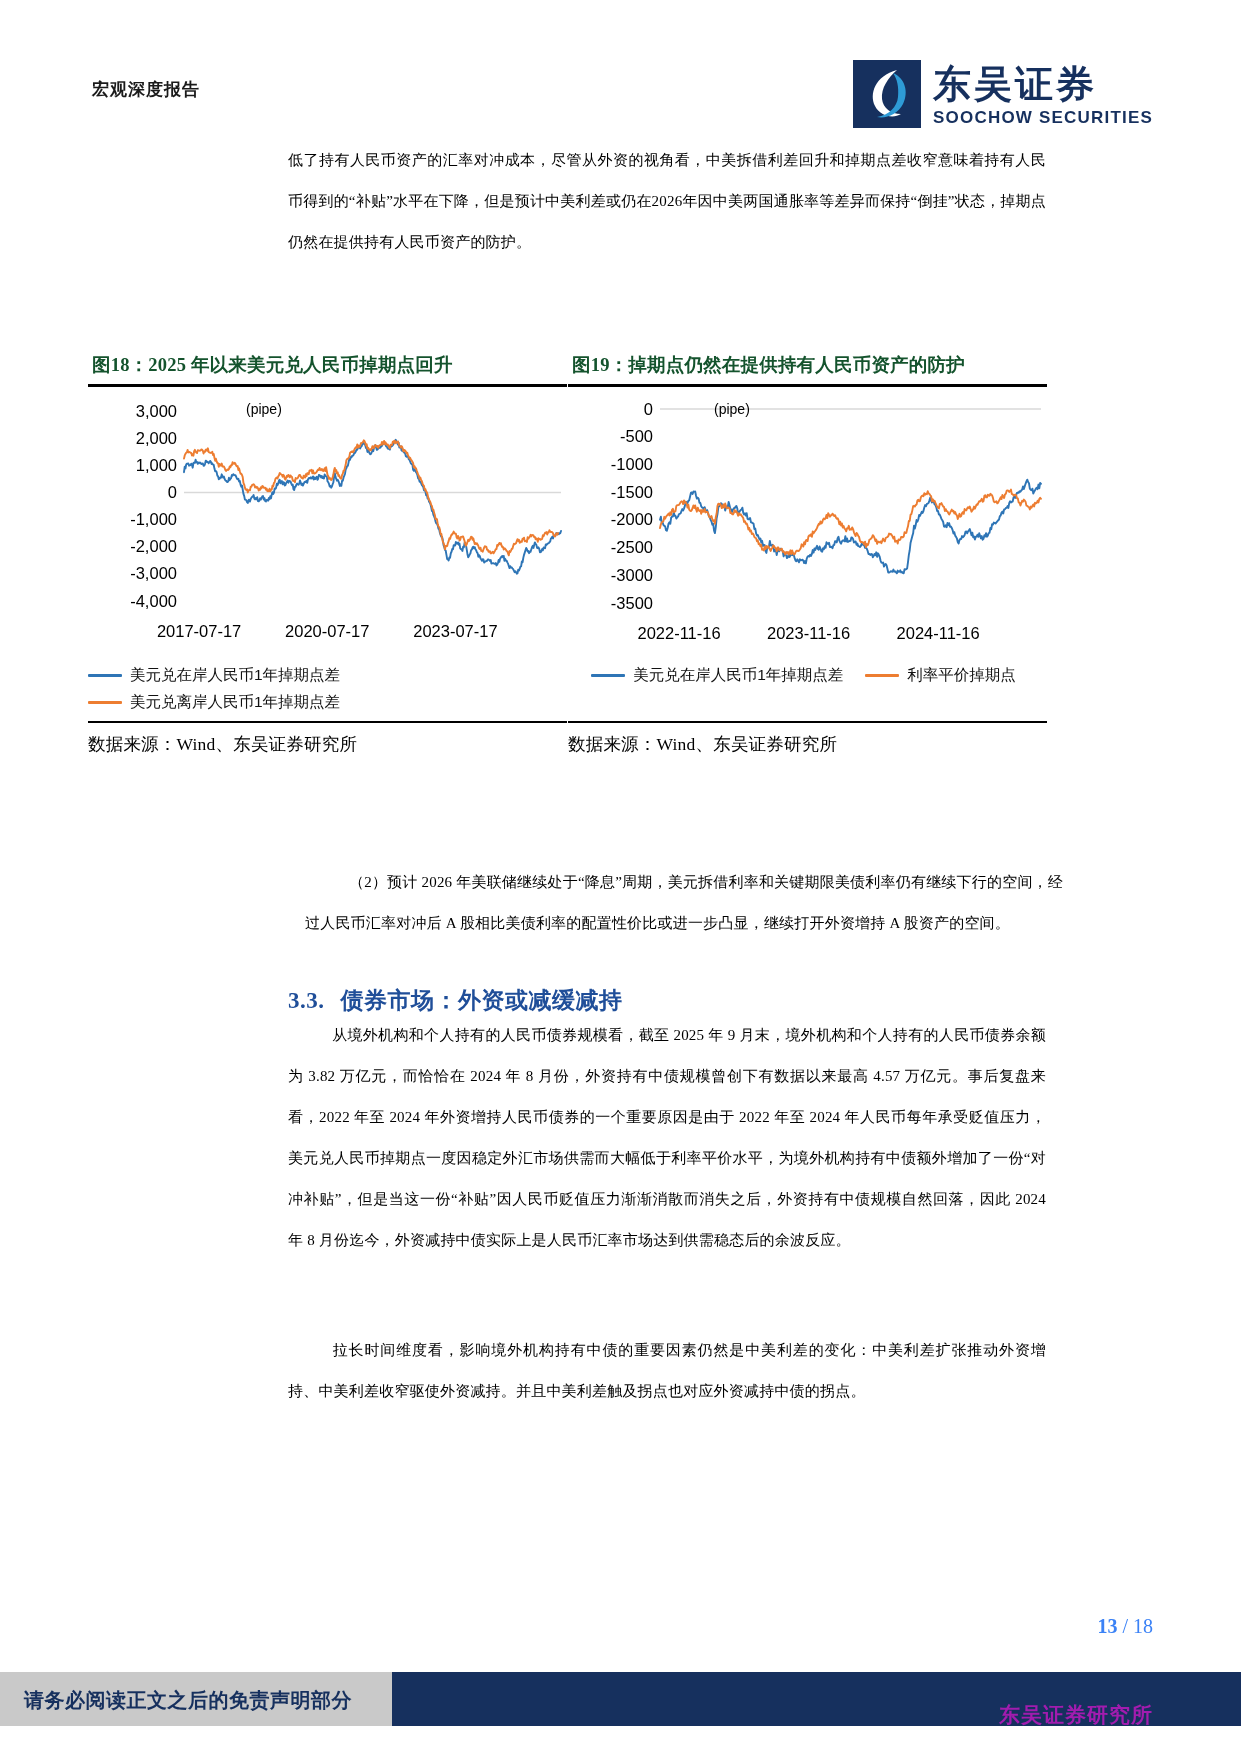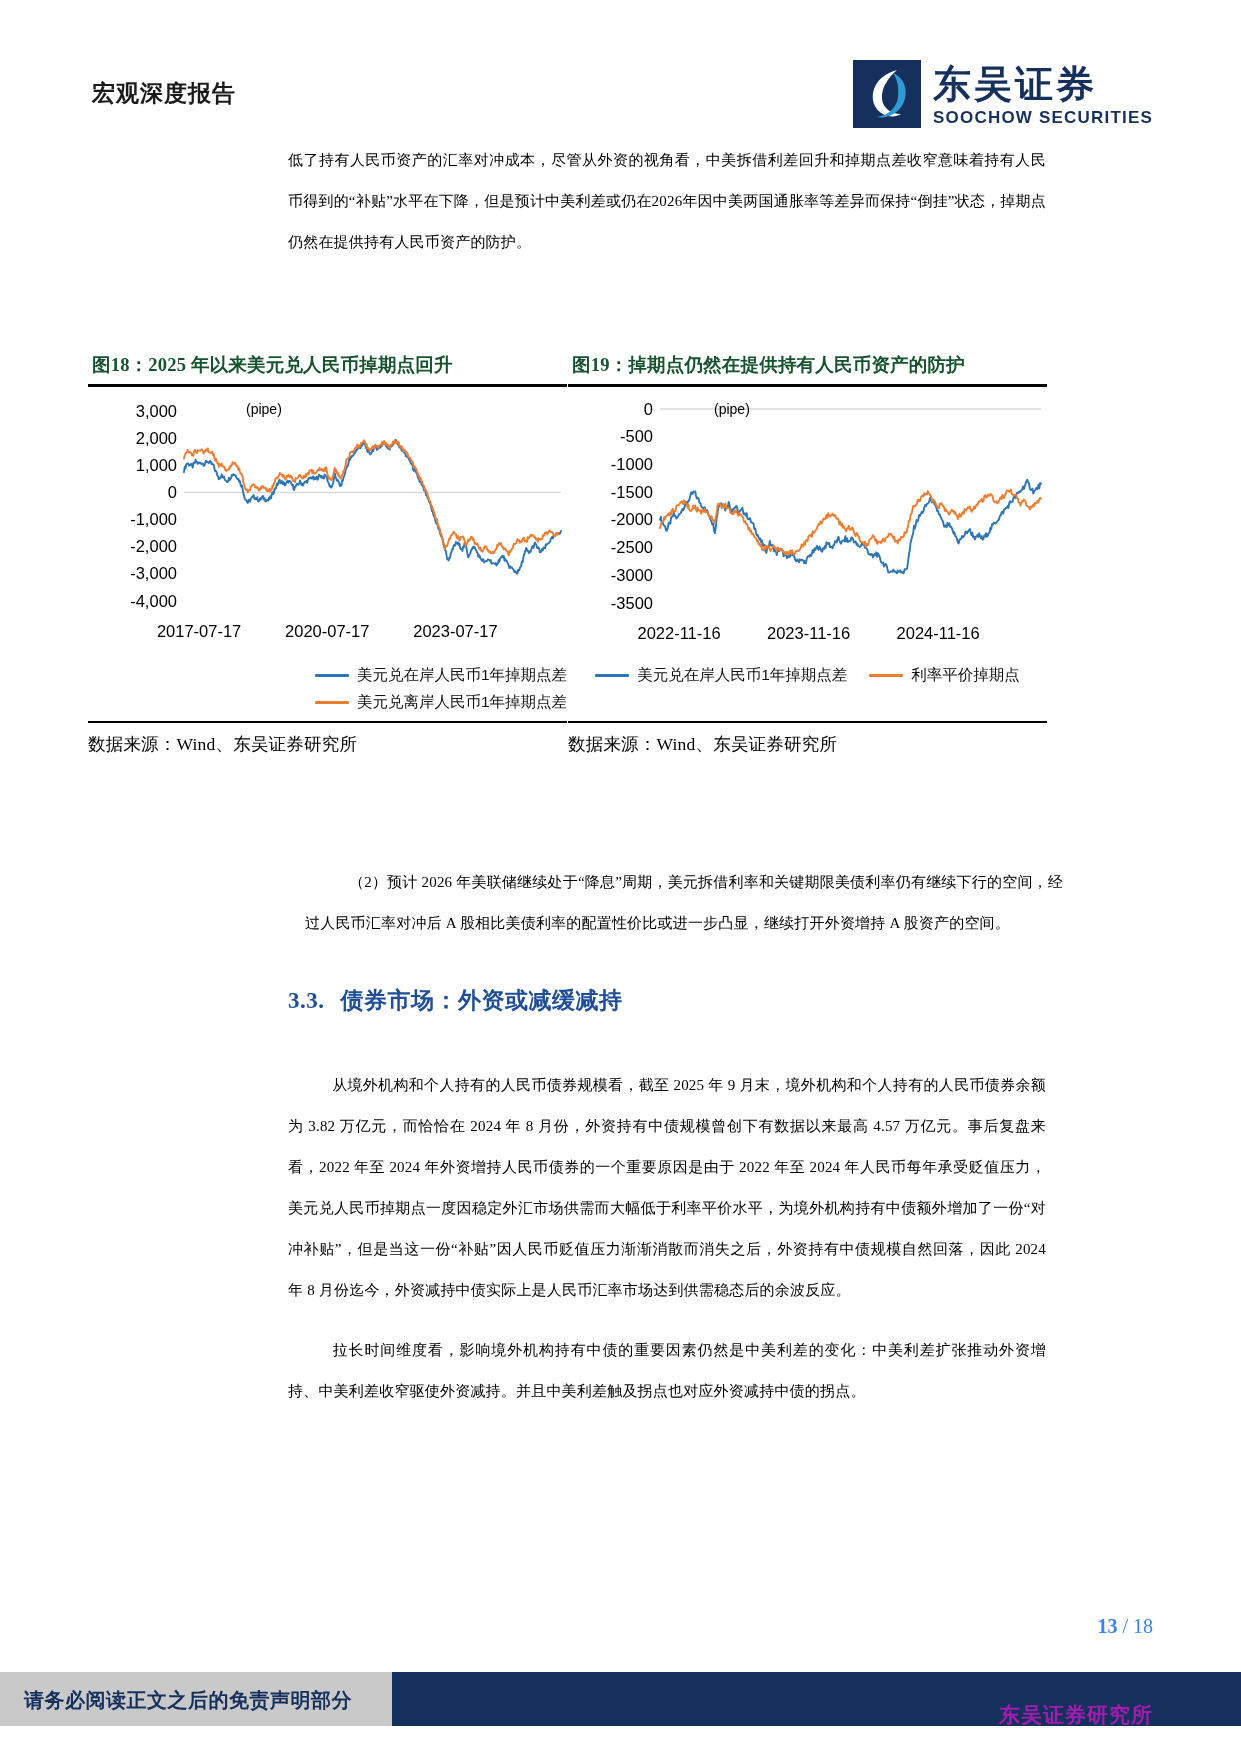--- a/index.html
+++ b/index.html
@@ -20,21 +20,21 @@
   .page-header {
     position: absolute;
     top: 40px; left: 0; right: 0;
     height: 80px;
   }
   .header-title {
     position: absolute;
     left: 92px;
     top: 38px;
     font-family: "Liberation Serif", serif;
-    font-size: 23px;
+    font-size: 17px;
     font-weight: 700;
     letter-spacing: 1px;
     color: #1a1a1a;
   }
   .logo-wrap {
     position: absolute;
     right: 88px;
     top: 20px;
     display: flex;
     align-items: flex-start;
@@ -88,21 +88,21 @@
     top: 140px;
   }
   .para-2 {
     left: 305px;
     width: 758px;
     top: 862px;
   }
   .para-3 {
     left: 288px;
     width: 758px;
-    top: 1065px;
+    top: 1015px;
   }
   .para-4 {
     left: 288px;
     width: 758px;
     top: 1330px;
   }
   .indent { display: inline-block; width: 44px; }
 
   
   .section-head {
@@ -165,24 +165,24 @@
   }
   .chart svg { display: block; }
   .unit-label {
     position: absolute;
     font-family: "Liberation Sans", sans-serif;
     font-size: 14px;
     color: #000;
   }
   .legend {
     position: absolute;
-    left: 0; right: 0;
+    left: 0; right: 8px;
     display: flex;
     flex-direction: column;
-    align-items: flex-end;
+    align-items: flex-start;
     gap: 6px;
   }
   .legend.row-wrap { flex-direction: row; justify-content: center; gap: 22px; }
   .legend-item {
     display: flex;
     align-items: center;
     font-family: "Liberation Sans", sans-serif;
     font-size: 15.5px;
     color: #111;
     white-space: nowrap;

